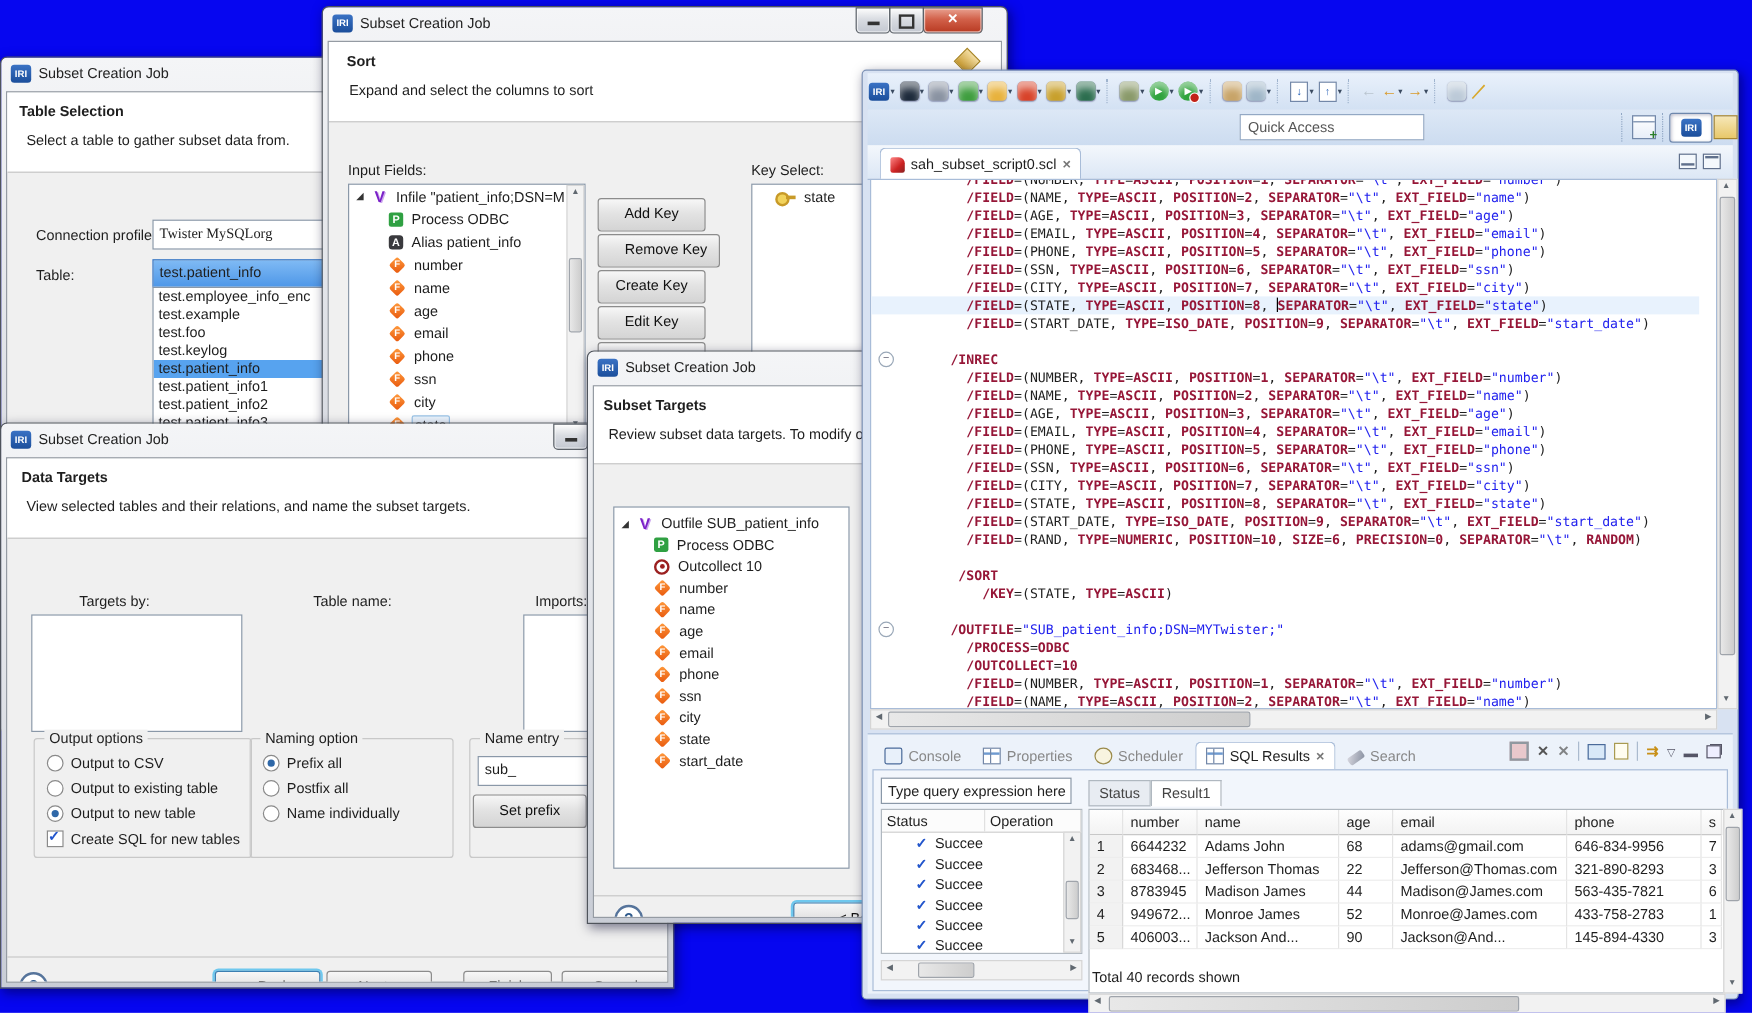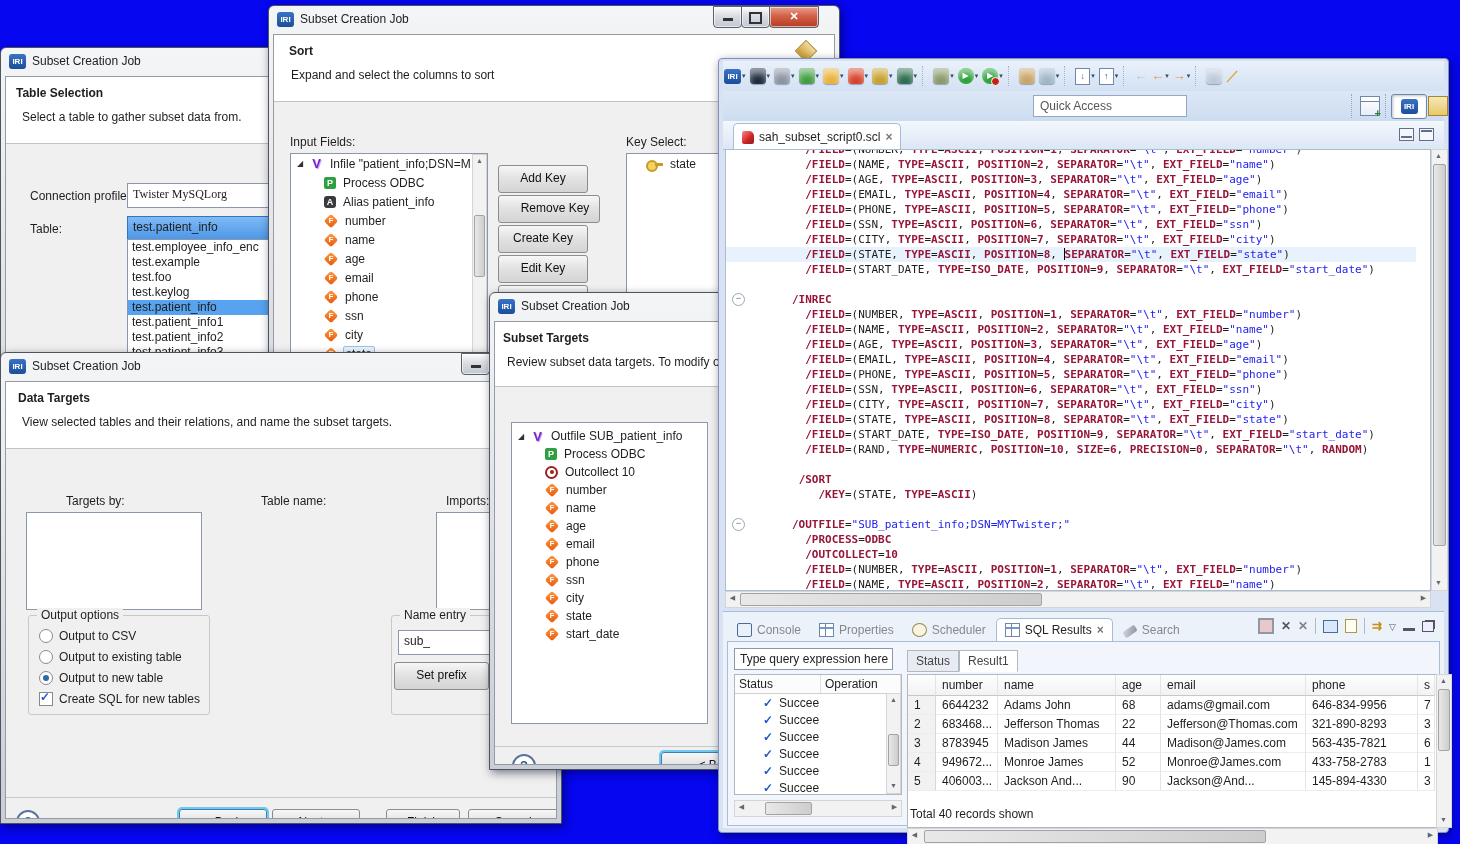--- a/index.html
+++ b/index.html
@@ -349,20 +349,37 @@
             <div class="radio-row" style="left: 10px; top: 55px;">
               <span class="radio on"></span>
               <span>Output to new table</span>
             </div>
           </div>
         <div class="radio-row" style="left:10px;top:76px;">
           <span class="checkbox on"></span>
           <span>Create SQL for new tables</span>
         </div>
       </div>
+      <div class="groupbox" style="left:202px;top:233px;width:168px;height:98px;">
+        <span class="grouptitle">Naming option</span>
+        <div id="naming-option-radios">
+            <div class="radio-row" style="left: 10px; top: 13px;">
+              <span class="radio on"></span>
+              <span>Prefix all</span>
+            </div>
+            <div class="radio-row" style="left: 10px; top: 34px;">
+              <span class="radio"></span>
+              <span>Postfix all</span>
+            </div>
+            <div class="radio-row" style="left: 10px; top: 55px;">
+              <span class="radio"></span>
+              <span>Name individually</span>
+            </div>
+          </div>
+      </div>
       <div class="groupbox" style="left:385px;top:233px;width:168px;height:98px;">
         <span class="grouptitle">Name entry</span>
         <div class="field" style="left:6px;top:14px;width:150px;height:17px;">sub_</div>
         <div class="btn" style="left:2px;top:46px;width:93px;">Set prefix</div>
       </div>
       <div style="position:absolute;left:0;right:0;top:415px;border-top:1px solid #C8C8C8;"></div>
       <div class="help-circ" style="left:10px;top:428px;">?</div>
       <div class="btn focused" style="left:173px;top:427px;width:86px;">&lt; Back</div>
       <div class="btn" style="left:266px;top:427px;width:86px;">Next &gt;</div>
       <div class="btn" style="left:380px;top:427px;width:72px;">Finish</div>

